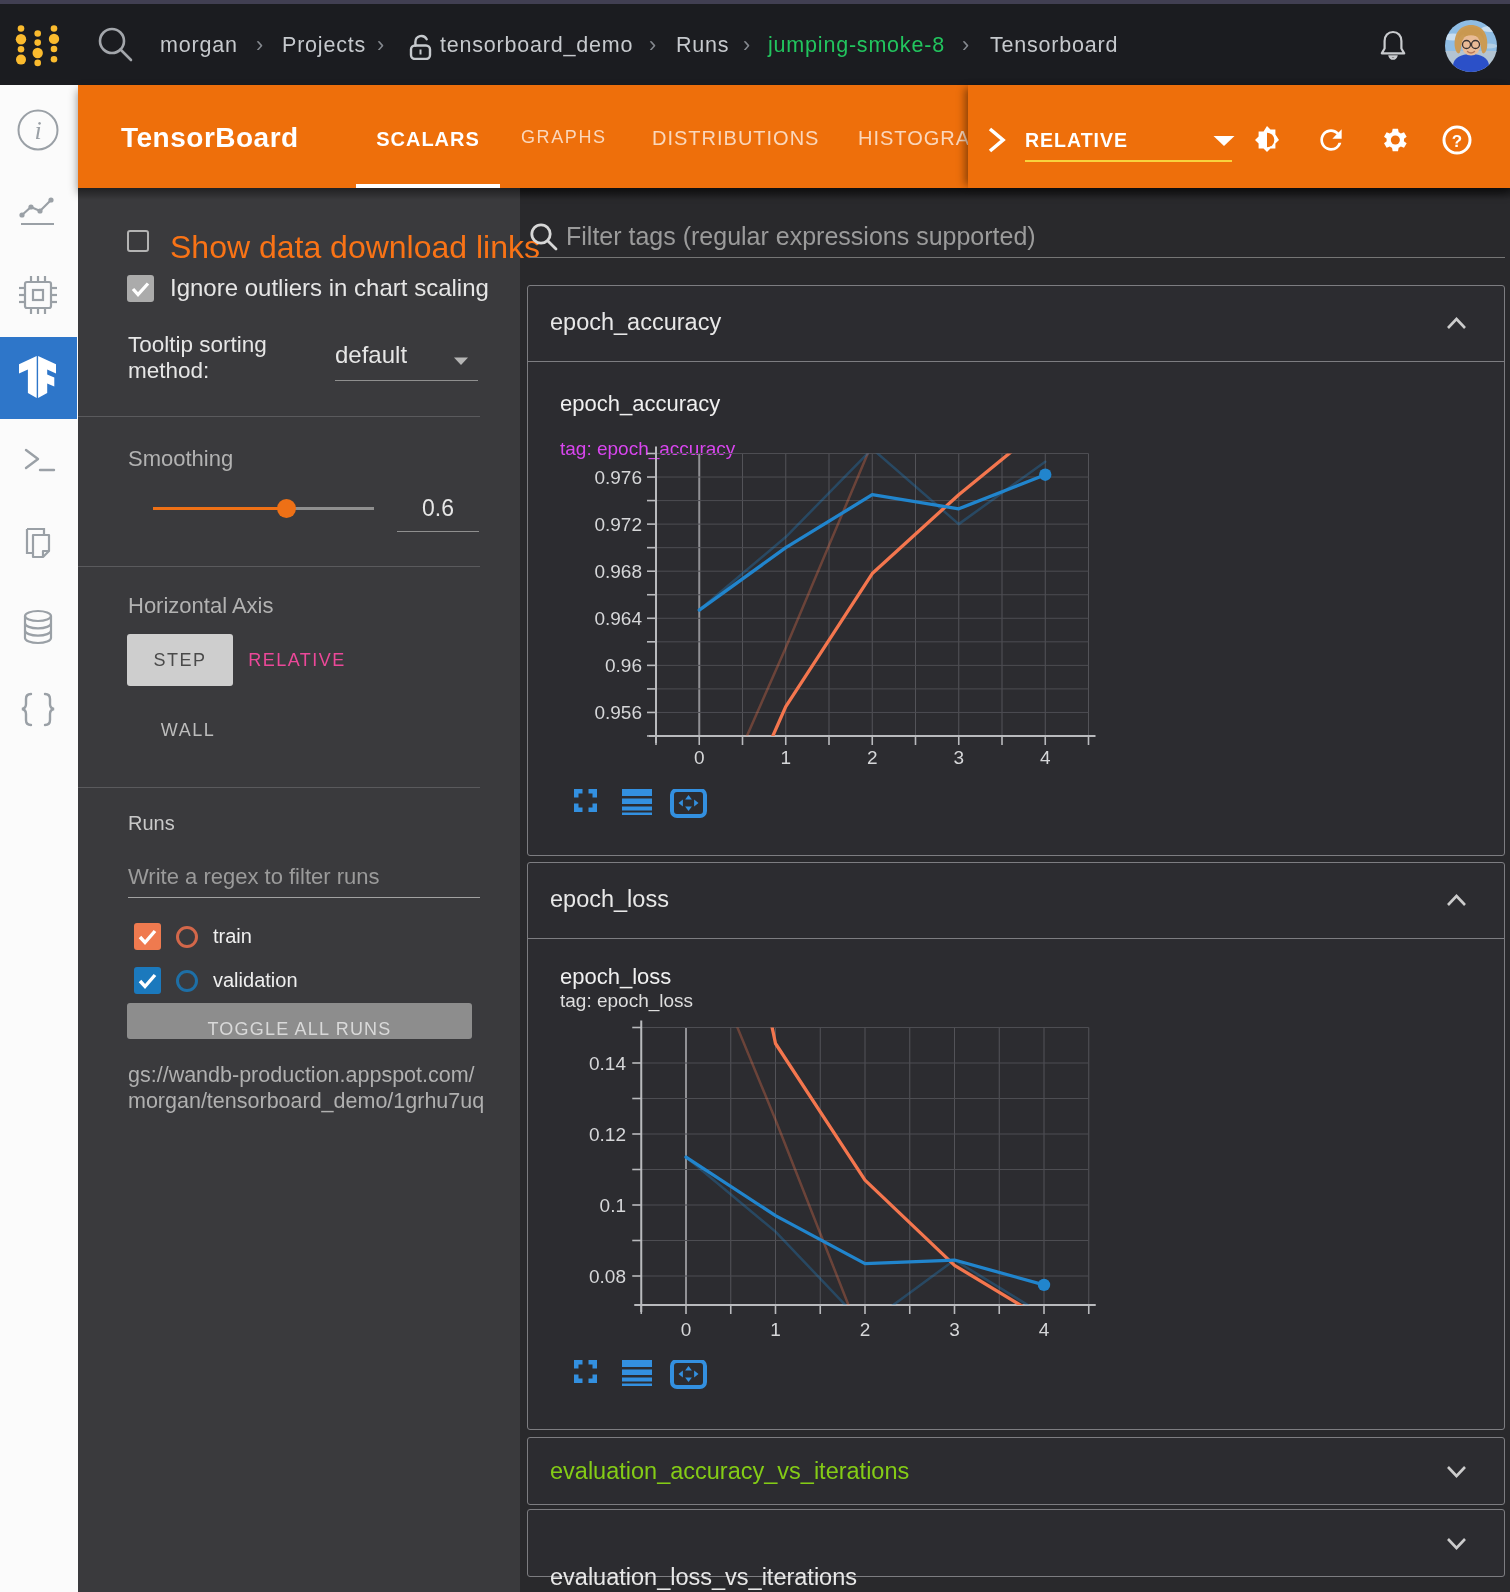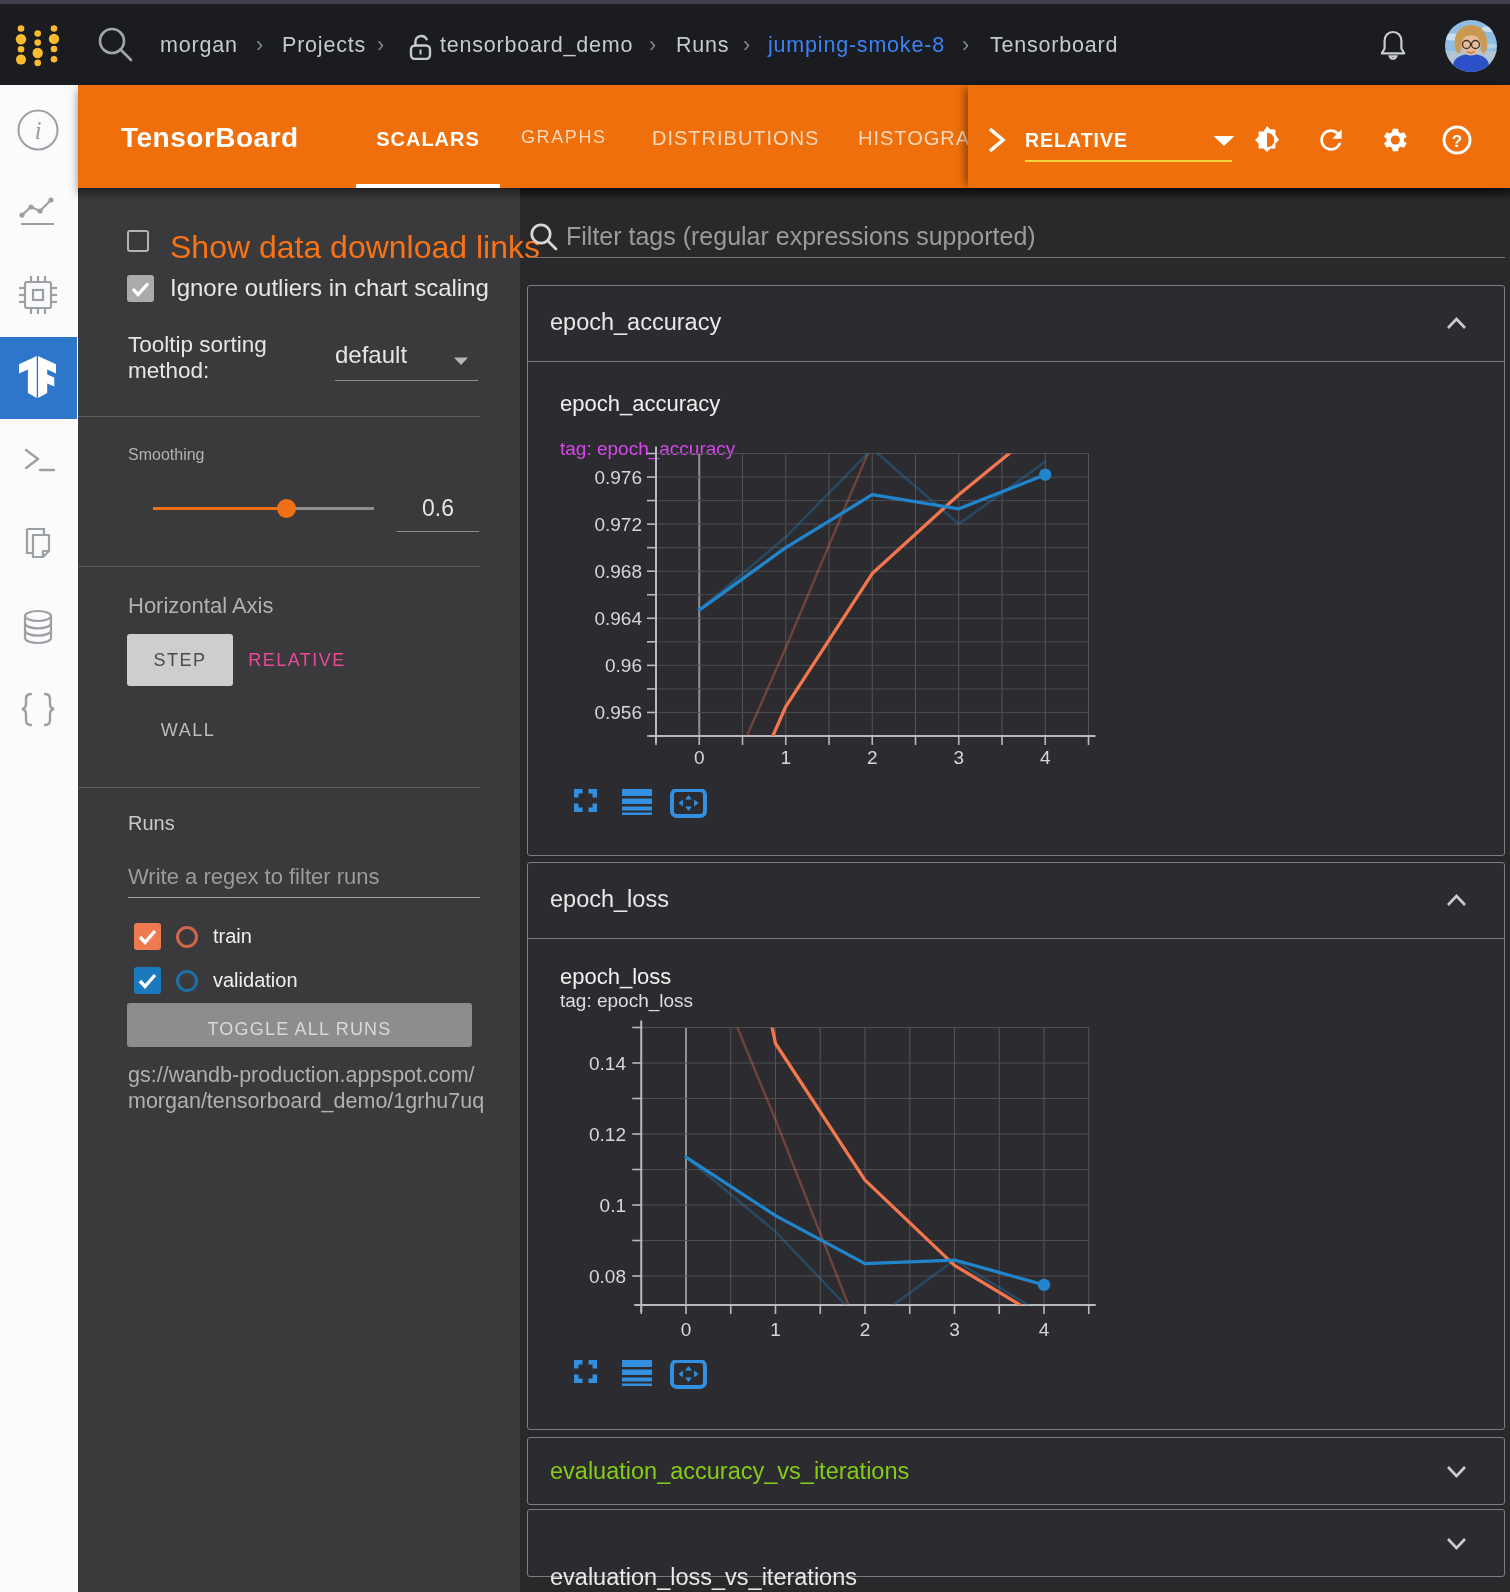--- a/index.html
+++ b/index.html
@@ -34,21 +34,21 @@
 <div class="abs" style="left:377px;top:33px;font-size:21.5px;letter-spacing:0.8px;color:#84888e;white-space:nowrap">›</div>
 <svg class="abs" style="left:408px;top:32px" width="26" height="28" viewBox="0 0 26 28">
 <rect x="3" y="13.5" width="19" height="13.5" rx="4" fill="none" stroke="#c6c9cd" stroke-width="2.4"></rect>
 <path d="M7.4 13.5 V10 a6 6 0 0 1 11.3-2.8" fill="none" stroke="#c6c9cd" stroke-width="2.4" stroke-linecap="round"></path>
 <line x1="12.5" y1="17.5" x2="12.5" y2="22.5" stroke="#c6c9cd" stroke-width="2"></line>
 </svg>
 <div class="abs" style="left:440px;top:33px;font-size:21.5px;letter-spacing:0.8px;color:#c6c9cd;white-space:nowrap">tensorboard_demo</div>
 <div class="abs" style="left:649px;top:33px;font-size:21.5px;letter-spacing:0.8px;color:#84888e;white-space:nowrap">›</div>
 <div class="abs" style="left:676px;top:33px;font-size:21.5px;letter-spacing:0.8px;color:#c6c9cd;white-space:nowrap">Runs</div>
 <div class="abs" style="left:743px;top:33px;font-size:21.5px;letter-spacing:0.8px;color:#84888e;white-space:nowrap">›</div>
-<div class="abs" style="left:768px;top:33px;font-size:21.5px;letter-spacing:0.8px;color:#3b82f6;white-space:nowrap">jumping-smoke-8</div>
+<div class="abs" style="left:768px;top:33px;font-size:21.5px;letter-spacing:0.8px;color:#22c55e;white-space:nowrap">jumping-smoke-8</div>
 <div class="abs" style="left:962px;top:33px;font-size:21.5px;letter-spacing:0.8px;color:#84888e;white-space:nowrap">›</div>
 <div class="abs" style="left:990px;top:33px;font-size:21.5px;letter-spacing:0.8px;color:#c6c9cd;white-space:nowrap">Tensorboard</div>
 <svg class="abs" style="left:1375px;top:28px" width="36" height="36" viewBox="0 0 36 36">
 <path d="M18 4 c-5 0 -8.4 3.8 -8.4 9 v7.5 L6.8 25.4 h22.4 L26.4 20.5 V13 c0-5.2-3.4-9-8.4-9z" fill="none" stroke="#c9cbce" stroke-width="2.2" stroke-linejoin="round"></path>
 <path d="M14.6 28.3 a3.6 3.6 0 0 0 6.8 0z" fill="none" stroke="#c9cbce" stroke-width="2"></path>
 </svg>
 <svg class="abs" style="left:1445px;top:20px" width="52" height="52" viewBox="0 0 52 52">
 <defs>
       <clipPath id="av">
         <circle cx="26" cy="26" r="26"></circle>
@@ -167,21 +167,21 @@
 <polyline points="6,14 11,19.5 21,8.5" fill="none" stroke="#fff" stroke-width="3.3"></polyline>
 </svg>
 <div class="abs" style="left:170px;top:274px;font-size:24px;color:#e6e6e6;width:350px;white-space:nowrap;overflow:hidden">Ignore outliers in chart scaling</div>
 <div class="abs" style="left:128px;top:332px;width:170px;font-size:22.5px;color:#e6e6e6;line-height:25.5px">Tooltip sorting method:</div>
 <div class="abs" style="left:335px;top:341px;font-size:24px;color:#e6e6e6">default</div>
 <div class="abs" style="left:335px;top:380px;width:143px;height:1px;background:#8f8f8f"></div>
 <svg class="abs" style="left:452px;top:356px" width="18" height="10" viewBox="0 0 18 10">
     <path d="M2 1.5 h14 l-7 7.5 z" fill="#b5b5b5"></path>
   </svg>
 <div class="abs" style="left:78px;top:416px;width:402px;height:1px;background:#5a5a5d"></div>
-<div class="abs" style="left:128px;top:446px;font-size:16px;color:#b2b2b2">Smoothing</div>
+<div class="abs" style="left:128px;top:446px;font-size:22px;color:#b2b2b2">Smoothing</div>
 <div class="abs" style="left:153px;top:507px;width:133px;height:3px;background:#ee7016"></div>
 <div class="abs" style="left:286px;top:507px;width:88px;height:3px;background:#8f8f8f"></div>
 <div class="abs" style="left:277px;top:499px;width:19px;height:19px;border-radius:50%;background:#ee7016"></div>
 <div class="abs" style="left:397px;top:495px;width:82px;text-align:center;font-size:23px;color:#e6e6e6">0.6</div>
 <div class="abs" style="left:397px;top:531px;width:82px;height:1px;background:#8f8f8f"></div>
 <div class="abs" style="left:78px;top:566px;width:402px;height:1px;background:#5a5a5d"></div>
 <div class="abs" style="left:128px;top:593px;font-size:22px;color:#b2b2b2">Horizontal Axis</div>
 <div class="abs" style="left:127px;top:634px;width:106px;height:52px;background:#cecece;border-radius:3px;text-align:center;line-height:52px;font-size:18px;letter-spacing:1.5px;color:#4a4a4a">STEP</div>
 <div class="abs" style="left:237px;top:634px;width:120px;height:52px;text-align:center;line-height:52px;font-size:18px;letter-spacing:1.5px;color:#ec4899">RELATIVE</div>
 <div class="abs" style="left:133px;top:704px;width:110px;height:52px;text-align:center;line-height:52px;font-size:18px;letter-spacing:1.5px;color:#bcbcbc">WALL</div>
@@ -198,21 +198,21 @@
   </svg>
 <div class="abs" style="left:213px;top:925px;font-size:20px;color:#efefef">train</div>
 <div class="abs" style="left:134px;top:967px;width:27px;height:27px;background:#1b79bd;border-radius:3px"></div>
 <svg class="abs" style="left:134px;top:967px" width="27" height="27" viewBox="0 0 27 27">
 <polyline points="6,14 11,19.5 21,8" fill="none" stroke="#fff" stroke-width="3.4"></polyline>
 </svg>
 <svg class="abs" style="left:175px;top:969px" width="24" height="24" viewBox="0 0 24 24">
     <circle cx="12" cy="12" r="9.5" fill="none" stroke="#1e6fa6" stroke-width="3"></circle>
   </svg>
 <div class="abs" style="left:213px;top:969px;font-size:20px;color:#efefef">validation</div>
-<div class="abs" style="left:127px;top:1003px;width:345px;height:44px;background:#8d8d8d;border-radius:3px;text-align:center;line-height:52px;font-size:18px;letter-spacing:1.2px;color:#d9d9d9">TOGGLE ALL RUNS</div>
+<div class="abs" style="left:127px;top:1003px;width:345px;height:36px;background:#8d8d8d;border-radius:3px;text-align:center;line-height:52px;font-size:18px;letter-spacing:1.2px;color:#d9d9d9">TOGGLE ALL RUNS</div>
 <div class="abs" style="left:128px;top:1062px;font-size:21.5px;color:#b0b0b0;line-height:26px">gs://wandb-production.appspot.com/<br>morgan/tensorboard_demo/1grhu7uq</div>
 <svg class="abs" style="left:529px;top:222px" width="30" height="30" viewBox="0 0 30 30">
 <circle cx="12" cy="12" r="9.2" fill="none" stroke="#d7d7d7" stroke-width="2.8"></circle>
 <line x1="18.7" y1="18.7" x2="27" y2="27" stroke="#d7d7d7" stroke-width="2.8" stroke-linecap="round"></line>
 </svg>
 <div class="abs" style="left:566px;top:222px;font-size:25px;color:#9b9b9b">Filter tags (regular expressions supported)</div>
 <div class="abs" style="left:530px;top:257px;width:975px;height:1px;background:#757575"></div>
 <div class="abs" style="left:527px;top:285px;width:978px;height:571px;background:#2c2c30;border:1px solid #7d7d81;border-radius:3px"></div>
 <div class="abs" style="left:550px;top:309px;font-size:23.5px;color:#e8e8e8">epoch_accuracy</div>
 <svg class="abs" style="left:1445px;top:314px" width="23" height="19" viewBox="0 0 23 19">

